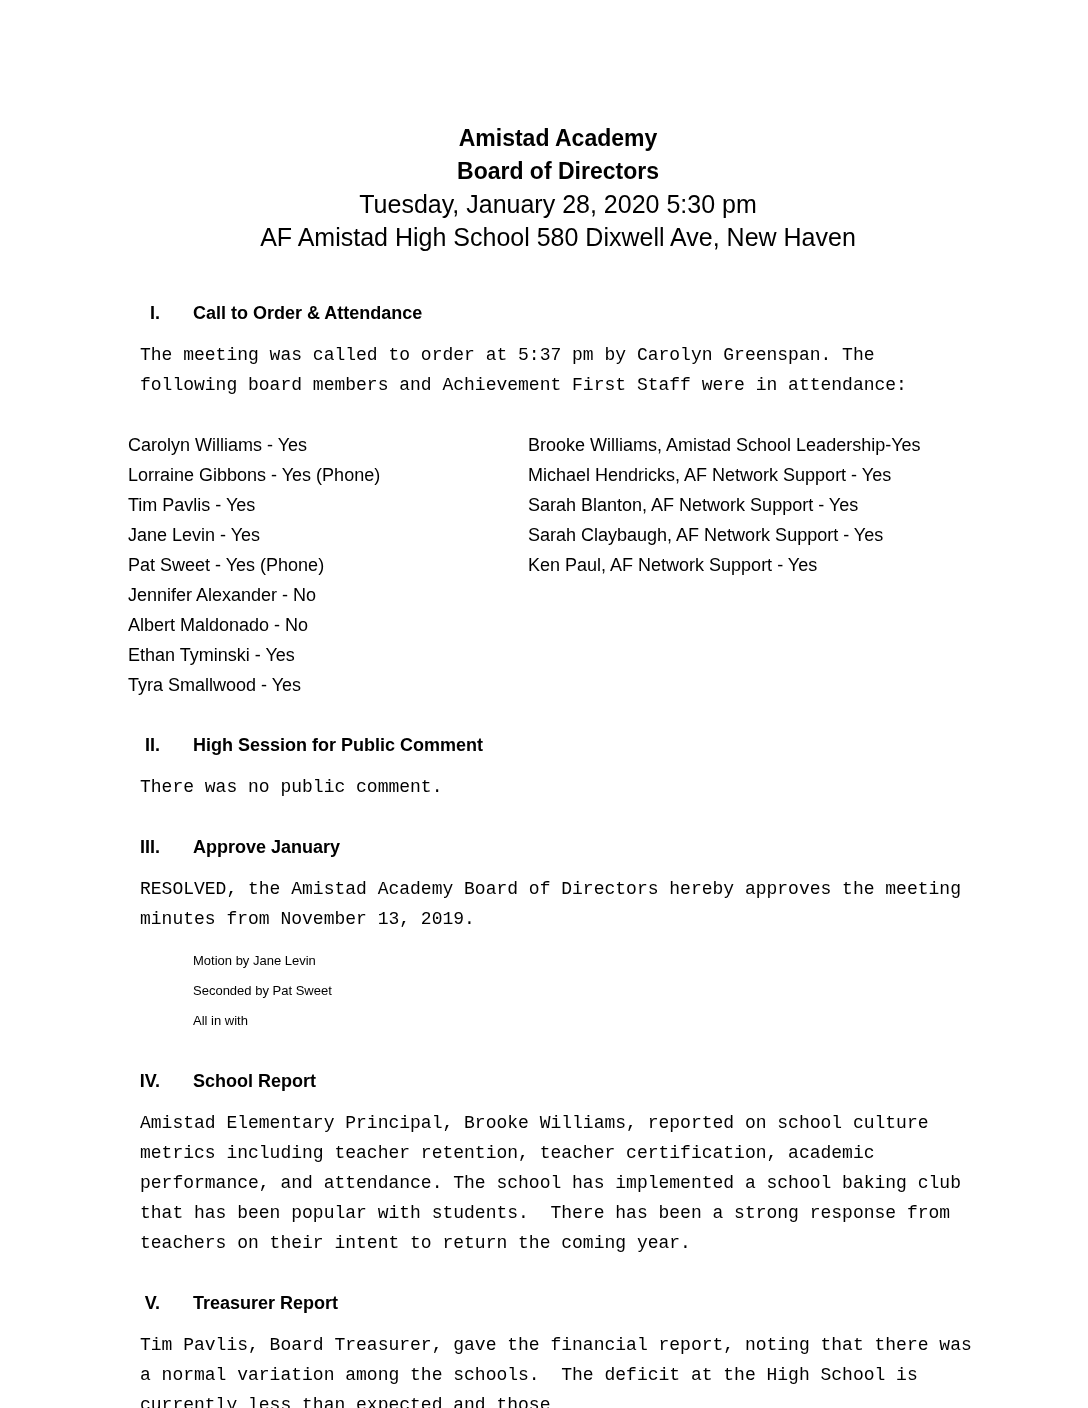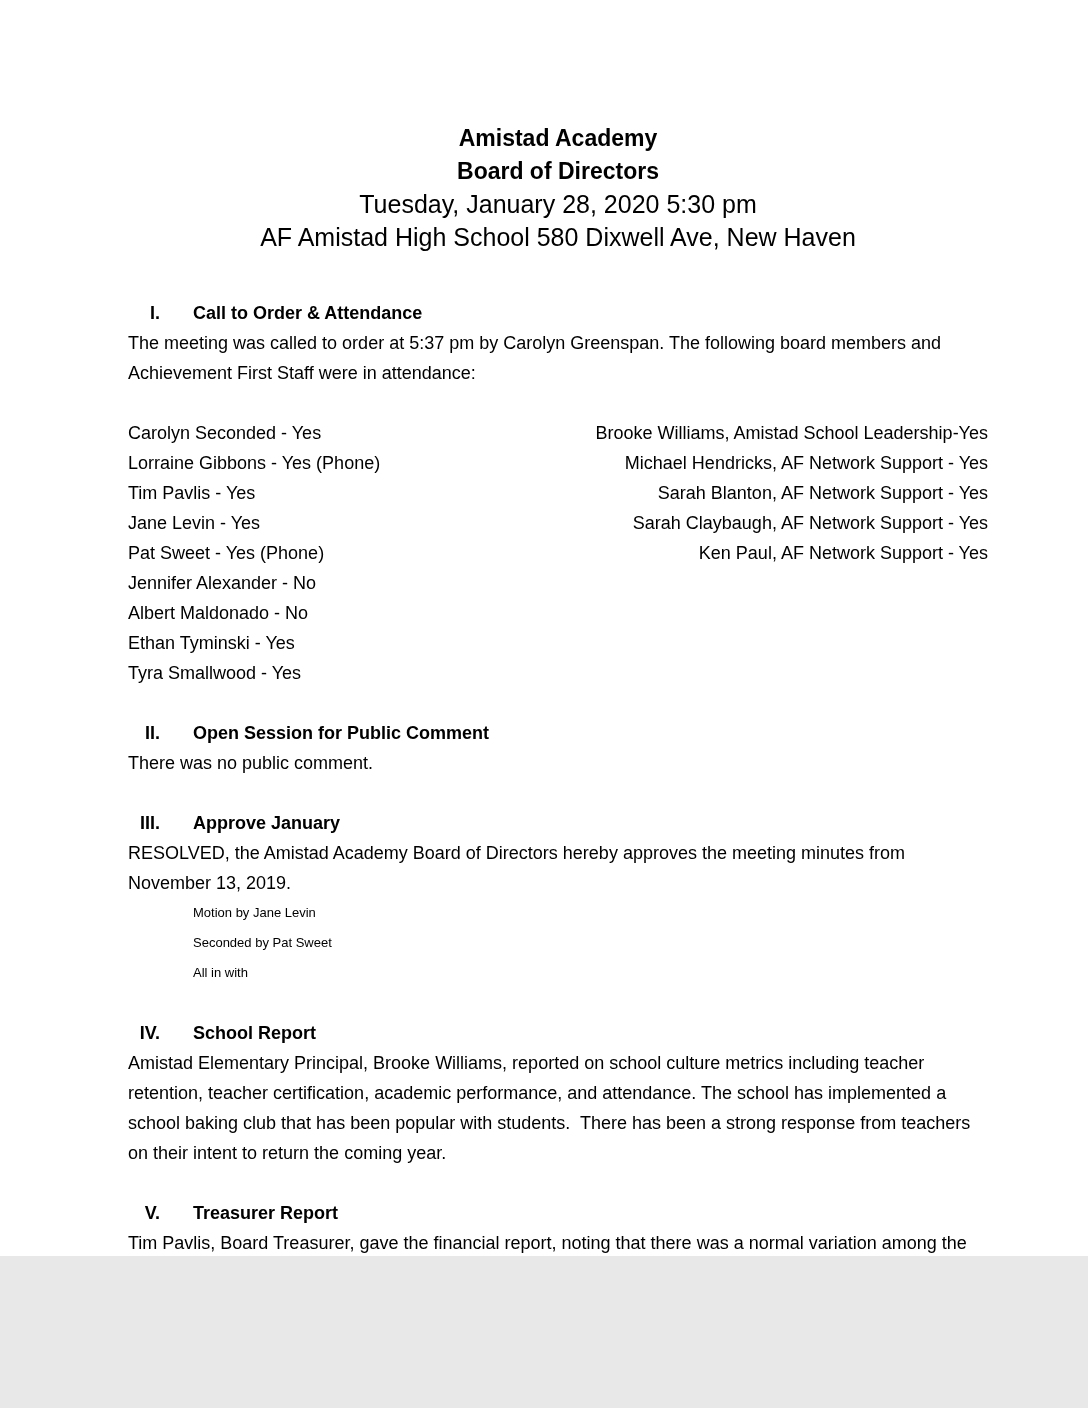--- a/index.html
+++ b/index.html
@@ -1,47 +1,48 @@
 <!DOCTYPE html>
 <html><head>
 <meta charset="utf-8">
 <style>
   html, body { margin: 0; padding: 0; background: #e8e8e8; }
   .page {
     position: relative;
     width: 1088px;
-    height: 1256px;
+    height: 1408px;
     margin: 0 auto;
     background: #ffffff;
     color: #000000;
     font-family: "Liberation Sans", sans-serif;
     box-sizing: border-box;
     padding: 122px 100px 0 128px;
     overflow: hidden;
   }
   .doc-header { text-align: center; margin-bottom: 44px; }
   .doc-title { font-weight: bold; font-size: 23px; line-height: 33px; }
   .doc-sub   { font-size: 25px; line-height: 33px; }
 
   .doc-section { margin-bottom: 30px; }
   .sec-heading { display: flex; font-weight: bold; font-size: 18px; line-height: 30px; }
   .sec-numeral { width: 32px; text-align: right; flex: 0 0 auto; }
   .sec-label   { margin-left: 33px; }
 
   .body-text {
-    margin: 0;
+    margin: 12px;
     font-size: 18px;
     line-height: 30px;
     white-space: pre-wrap;
     max-width: 860px;
+    font-family: Liberation Mono, monospace;
   }
 
   .attendance { display: flex; margin-top: 30px; }
   .att-col-board { width: 400px; flex: 0 0 auto; }
-  .att-col-staff { flex: 1 1 auto; text-align: right; }
+  .att-col-staff { flex: 1 1 auto; }
   .att-item { font-size: 18px; line-height: 30px; white-space: nowrap; }
 
   .motion-lines { margin-left: 65px; }
   .motion-line { font-size: 13px; line-height: 30px; }
 </style>
 </head>
 <body>
 
 <div class="page">
 
@@ -54,21 +55,21 @@
 
   <section class="doc-section">
     <div class="sec-heading">
       <span class="sec-numeral">I.</span>
       <span class="sec-label">Call to Order &amp; Attendance</span>
     </div>
     <p class="body-text">The meeting was called to order at 5:37 pm by Carolyn Greenspan. The following board members and Achievement First Staff were in attendance:</p>
 
     <div class="attendance">
       <div class="att-col-board">
-        <div class="att-item">Carolyn Seconded - Yes</div>
+        <div class="att-item">Carolyn Williams - Yes</div>
         <div class="att-item">Lorraine Gibbons - Yes (Phone)</div>
         <div class="att-item">Tim Pavlis - Yes</div>
         <div class="att-item">Jane Levin - Yes</div>
         <div class="att-item">Pat Sweet - Yes (Phone)</div>
         <div class="att-item">Jennifer Alexander - No</div>
         <div class="att-item">Albert Maldonado - No</div>
         <div class="att-item">Ethan Tyminski - Yes</div>
         <div class="att-item">Tyra Smallwood - Yes</div>
       </div>
       <div class="att-col-staff">
@@ -77,21 +78,21 @@
         <div class="att-item">Sarah Blanton, AF Network Support - Yes</div>
         <div class="att-item">Sarah Claybaugh, AF Network Support - Yes</div>
         <div class="att-item">Ken Paul, AF Network Support - Yes</div>
       </div>
     </div>
   </section>
 
   <section class="doc-section">
     <div class="sec-heading">
       <span class="sec-numeral">II.</span>
-      <span class="sec-label">Open Session for Public Comment</span>
+      <span class="sec-label">High Session for Public Comment</span>
     </div>
     <p class="body-text">There was no public comment.</p>
   </section>
 
   <section class="doc-section">
     <div class="sec-heading">
       <span class="sec-numeral">III.</span>
       <span class="sec-label">Approve January</span>
     </div>
     <p class="body-text">RESOLVED, the Amistad Academy Board of Directors hereby approves the meeting minutes from November 13, 2019.</p>

